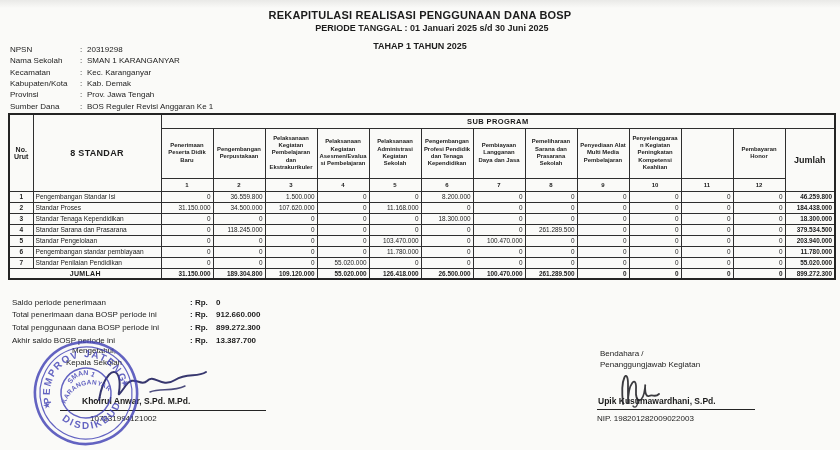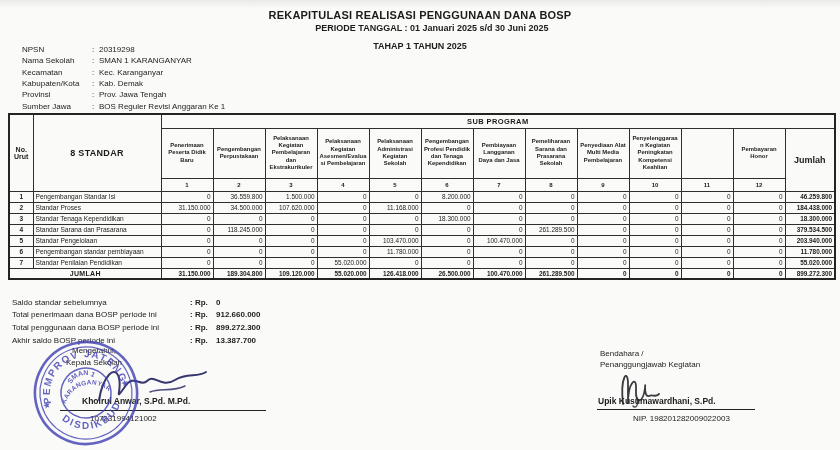--- a/index.html
+++ b/index.html
@@ -16,21 +16,21 @@
 
   
   .title-block { position:absolute; top:9px; left:0; right:0; text-align:center; font-weight:bold; }
   .t1 { font-size:11px; letter-spacing:.2px; }
   .t2 { font-size:9px; margin-top:2px;padding-left:24px; }
   .t3 { font-size:9px; margin-top:8px; }
 
   
   .info { position:absolute; top:44px; left:10px; font-size:8px; }
   .info-row { height:11.3px; display:flex; align-items:center; }
-  .info-label { width:70px;margin-left:12px; }
+  .info-label { width:70px; }
   .info-colon { width:7px; }
 
   
   table.bosp {
     position:absolute; top:113px; left:8px; width:826px;
     border-collapse:collapse; table-layout:fixed;
     border:2px solid #242424; font-size:6.5px;
   }
   .bosp th, .bosp td {
     border:1px solid #2e2e2e; padding:0 2px; overflow:hidden; vertical-align:middle;
@@ -61,21 +61,21 @@
   .abs { position:absolute; font-size:8px; }
   .sl-1 { left:72px; top:346px; }
   .sl-2 { left:66px; top:358px; }
   .sl-name { left:62px; top:396px; font-weight:bold; font-size:8.5px;padding-left:20px; }
   .sl-line { left:60px; top:410px; width:206px; border-top:1.5px solid #242424; height:0; }
   .sl-nip { left:90px; top:414px; }
   .sr-1 { left:600px; top:349px; }
   .sr-2 { left:600px; top:360px; }
   .sr-name { left:598px; top:396px; font-weight:bold; font-size:8.5px; }
   .sr-line { left:597px; top:409px; width:158px; border-top:1.5px solid #242424; height:0; }
-  .sr-nip { left:597px; top:414px;margin-left:36px; }
+  .sr-nip { left:597px; top:414px; }
 
   .sig-svg { position:absolute; }
   .stamp-svg { position:absolute; left:26px; top:335px; }
 </style>
 </head>
 <body>
 
 <div class="page">
 
   <div class="title-block">
@@ -104,21 +104,21 @@
       <span class="info-label">Kabupaten/Kota</span>
       <span class="info-colon">:</span>
       <span>Kab. Demak</span>
     </div>
     <div class="info-row">
       <span class="info-label">Provinsi</span>
       <span class="info-colon">:</span>
       <span>Prov. Jawa Tengah</span>
     </div>
     <div class="info-row">
-      <span class="info-label">Sumber Jawa</span>
+      <span class="info-label">Sumber Dana</span>
       <span class="info-colon">:</span>
       <span>BOS Reguler Revisi Anggaran Ke 1</span>
     </div>
   </div>
 
   <table class="bosp">
     <colgroup id="bosp-cols">
         <col style="width: 24px;">
         <col style="width: 128px;">
         <col style="width: 52px;">
@@ -305,21 +305,21 @@
           <td class="c-num">0</td>
           <td class="c-num">0</td>
           <td class="c-num">0</td>
           <td class="c-num c-total">899.272.300</td>
         </tr>
       </tbody>
   </table>
 
   <div class="summary">
     <div class="sum-row">
-      <span class="sum-label">Saldo standar sebelumnya</span>
+      <span class="sum-label">Saldo periode penerimaan</span>
       <span class="sum-prefix">: Rp.</span>
       <span class="sum-value">0</span>
     </div>
     <div class="sum-row">
       <span class="sum-label">Total penerimaan dana BOSP periode ini</span>
       <span class="sum-prefix">: Rp.</span>
       <span class="sum-value">912.660.000</span>
     </div>
     <div class="sum-row">
       <span class="sum-label">Total penggunaan dana BOSP periode ini</span>

